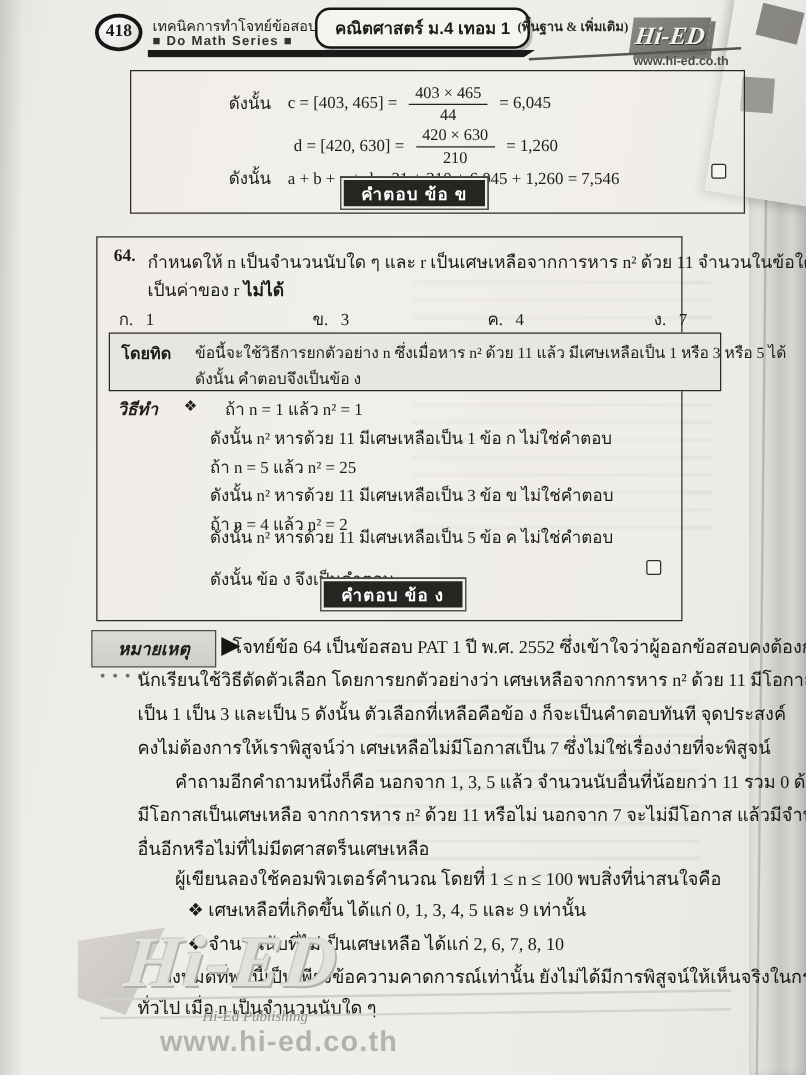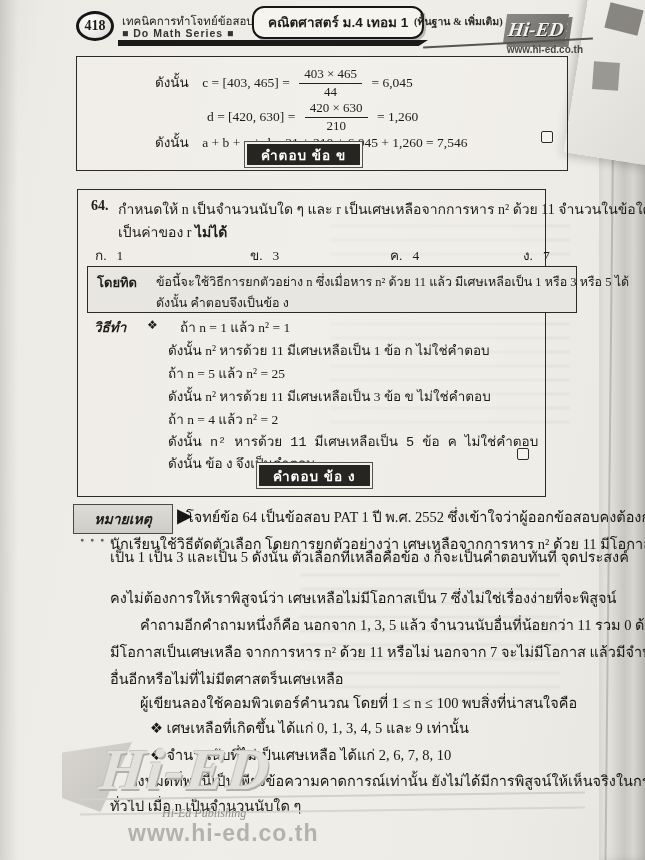--- a/index.html
+++ b/index.html
@@ -32,21 +32,21 @@
     box-shadow:2px 2px 0 rgba(30,30,30,.25);}
   .title-sub{position:absolute;left:414px;top:13px;font-size:10.5px;font-weight:bold;color:#2a2a28;white-space:nowrap;}
   .hied-logo{position:absolute;right:78px;top:14px;width:62px;height:30px;transform:skewX(-8deg);
     font-family:"Liberation Serif",serif;font-weight:bold;font-style:italic;font-size:20px;color:#f3f1ec;
     background:linear-gradient(135deg,#8b8985 0%,#6e6c68 100%);display:flex;align-items:center;justify-content:center;
     text-shadow:1px 1px 0 #333;box-shadow:4px 3px 0 #7b7975;}
   .header-url{position:absolute;right:62px;top:44px;font-family:"Liberation Sans",sans-serif;font-size:10px;font-weight:bold;color:#4a4845;}
   .header-url-line{position:absolute;right:52px;top:42px;width:170px;height:2px;background:#57554f;transform:rotate(-3deg);}
 
   
-  .box1{position:absolute;left:76px;top:56px;width:492px;height:115px;border:1.5px solid #2a2a27;background:rgba(244,242,237,.45);}
+  .box1{position:absolute;left:104px;top:56px;width:492px;height:115px;border:1.5px solid #2a2a27;background:rgba(244,242,237,.45);}
   .prob-box{position:absolute;left:77px;top:189px;width:469px;height:308px;border:1.5px solid #2a2a27;border-radius:0;background:rgba(243,241,236,.35);padding-left:37px;}
 
   .eq-row{position:absolute;white-space:nowrap;font-size:13.5px;}
   .eq-row .th{margin-right:10px;}
   .frac{display:inline-block;vertical-align:middle;text-align:center;margin:0 6px;font-size:13px;line-height:1.15;}
   .frac .num{display:block;padding:0 5px 1px;border-bottom:1.3px solid #222;}
   .frac .den{display:block;padding-top:1px;}
   .qed{position:absolute;width:12px;height:12px;border:1.6px solid #2c2c29;border-radius:2px;background:#f6f4ef;}
 
   .ans-badge{position:absolute;height:27px;padding:0 16px;background:#262522;border:1px solid #55534e;
@@ -173,37 +173,37 @@
       <div class="concept-l2">ดังนั้น คำตอบจึงเป็นข้อ ง</div>
     </div>
 
     <div class="method-label">วิธีทำ</div>
     <span class="step-bullet" style="top:128px;">❖</span>
     <div class="step" style="top:126px;margin-left:12px;">ถ้า n = 1 แล้ว n² = 1</div>
     <div class="step" style="top:149px;">ดังนั้น  n² หารด้วย 11 มีเศษเหลือเป็น 1  ข้อ ก ไม่ใช่คำตอบ</div>
     <div class="step" style="top:172px;">ถ้า n = 5 แล้ว n² = 25</div>
     <div class="step" style="top:195px;">ดังนั้น  n² หารด้วย 11 มีเศษเหลือเป็น 3  ข้อ ข ไม่ใช่คำตอบ</div>
     <div class="step" style="top:218px;">ถ้า n = 4 แล้ว n² = 2</div>
-    <div class="step" style="top:240px;font-family:Liberation Mono, monospace;">ดังนั้น  n² หารด้วย 11 มีเศษเหลือเป็น 5  ข้อ ค ไม่ใช่คำตอบ</div>
+    <div class="step" style="top:228px;">ดังนั้น  n² หารด้วย 11 มีเศษเหลือเป็น 5  ข้อ ค ไม่ใช่คำตอบ</div>
     <div class="step" style="top:262px;">ดังนั้น  ข้อ ง จึงเป็นคำตอบ</div>
     <span class="qed" style="right:16px;top:258px;"></span>
     <div class="ans-badge" style="left:178px;top:272px;">
       <span>คำตอบ  ข้อ ง</span>
     </div>
   </div>
 
   <div class="note-label-box">
     <span>หมายเหตุ</span>
   </div>
   <div class="note-dots">● ● ● ●</div>
   <div class="note-arrow">▶</div>
 
   <div class="note-line" style="left:186px;top:505px;">โจทย์ข้อ 64 เป็นข้อสอบ PAT 1 ปี พ.ศ. 2552 ซึ่งเข้าใจว่าผู้ออกข้อสอบคงต้องการให้</div>
   <div class="note-line" style="left:110px;top:532px;">นักเรียนใช้วิธีตัดตัวเลือก โดยการยกตัวอย่างว่า เศษเหลือจากการหาร n² ด้วย 11 มีโอกาส</div>
-  <div class="note-line" style="left:110px;top:545px;">เป็น 1 เป็น 3 และเป็น 5 ดังนั้น ตัวเลือกที่เหลือคือข้อ ง ก็จะเป็นคำตอบทันที จุดประสงค์</div>
+  <div class="note-line" style="left:110px;top:559px;">เป็น 1 เป็น 3 และเป็น 5 ดังนั้น ตัวเลือกที่เหลือคือข้อ ง ก็จะเป็นคำตอบทันที จุดประสงค์</div>
   <div class="note-line" style="left:110px;top:586px;">คงไม่ต้องการให้เราพิสูจน์ว่า เศษเหลือไม่มีโอกาสเป็น 7 ซึ่งไม่ใช่เรื่องง่ายที่จะพิสูจน์</div>
   <div class="note-line" style="left:140px;top:613px;">คำถามอีกคำถามหนึ่งก็คือ นอกจาก 1, 3, 5 แล้ว จำนวนนับอื่นที่น้อยกว่า 11 รวม 0 ด้วย</div>
   <div class="note-line" style="left:110px;top:640px;">มีโอกาสเป็นเศษเหลือ จากการหาร n² ด้วย 11 หรือไม่ นอกจาก 7 จะไม่มีโอกาส แล้วมีจำนวน</div>
   <div class="note-line" style="left:110px;top:667px;">อื่นอีกหรือไม่ที่ไม่มีตศาสตร็นเศษเหลือ</div>
   <div class="note-line" style="left:140px;top:691px;">ผู้เขียนลองใช้คอมพิวเตอร์คำนวณ โดยที่ 1 ≤ n ≤ 100 พบสิ่งที่น่าสนใจคือ</div>
   <div class="note-line" style="left:150px;top:716px;">❖ เศษเหลือที่เกิดขึ้น ได้แก่ 0, 1, 3, 4, 5 และ 9 เท่านั้น</div>
   <div class="note-line" style="left:150px;top:743px;">❖ จำนวนนับที่ไม่เป็นเศษเหลือ ได้แก่ 2, 6, 7, 8, 10</div>
   <div class="note-line" style="left:128px;top:769px;">ทั้งหมดที่พบนี้เป็นเพียงข้อความคาดการณ์เท่านั้น ยังไม่ได้มีการพิสูจน์ให้เห็นจริงในกรณี</div>
   <div class="note-line" style="left:110px;top:794px;">ทั่วไป เมื่อ n เป็นจำนวนนับใด ๆ</div>
 

